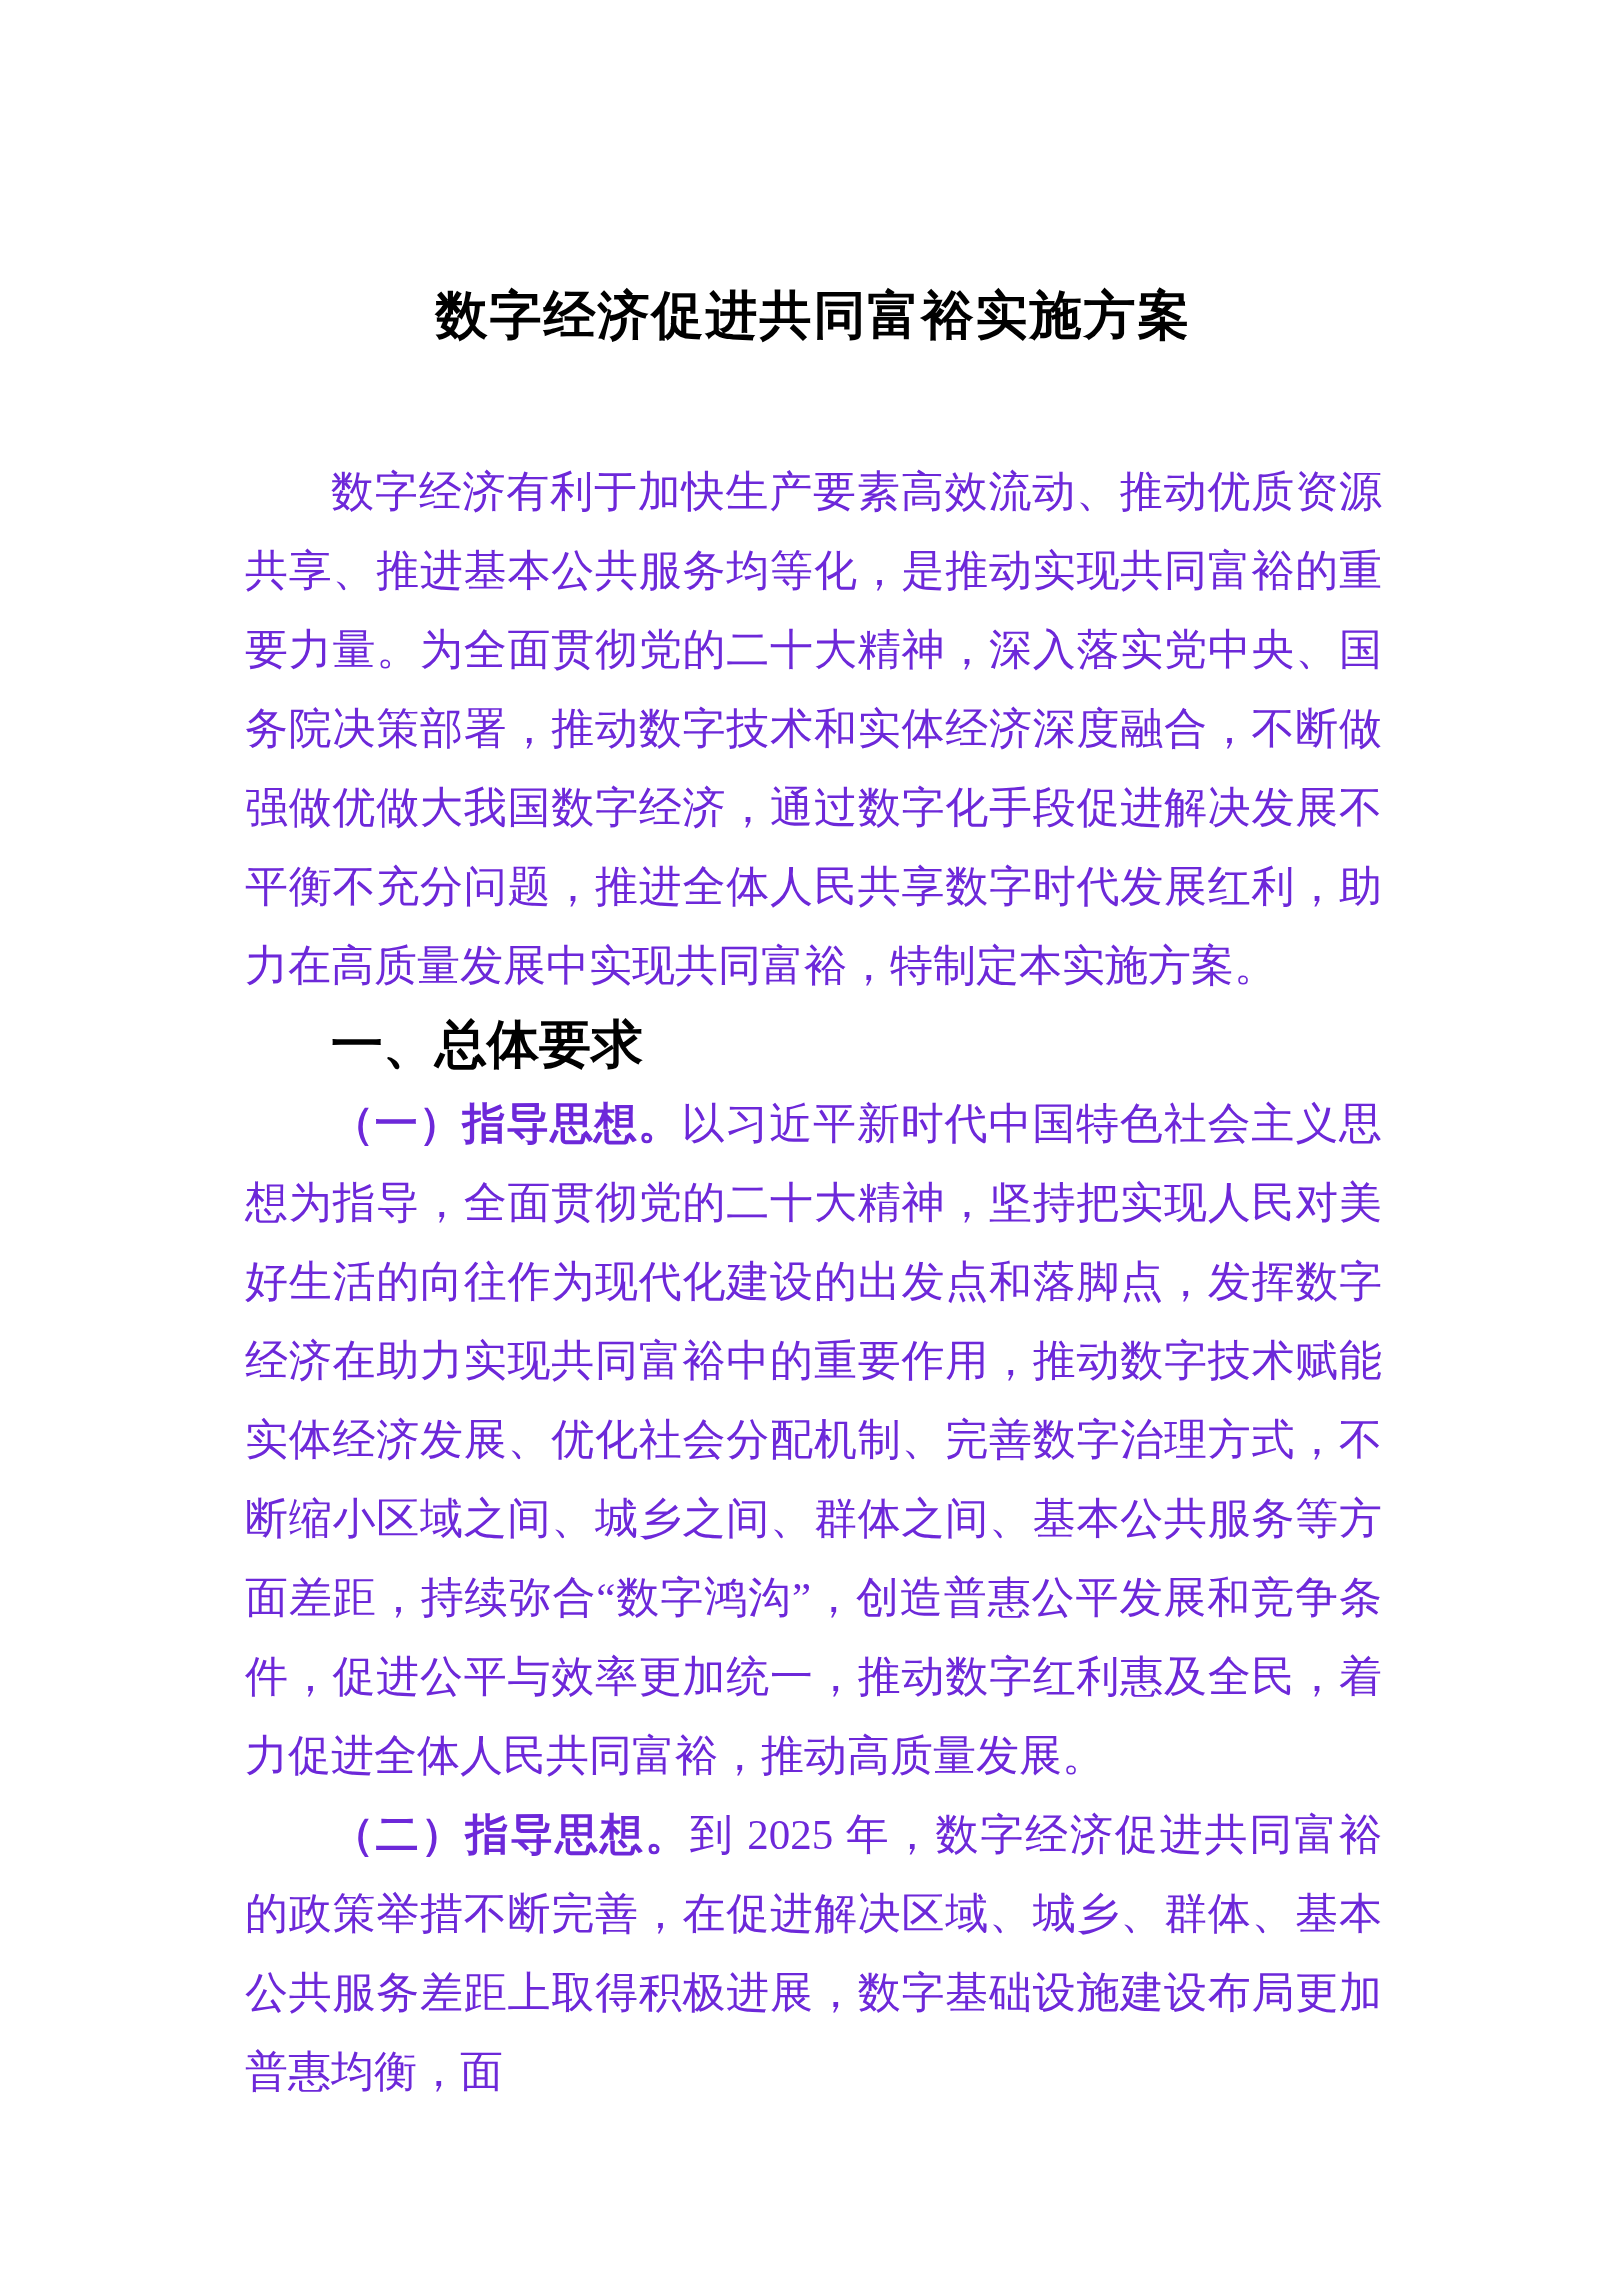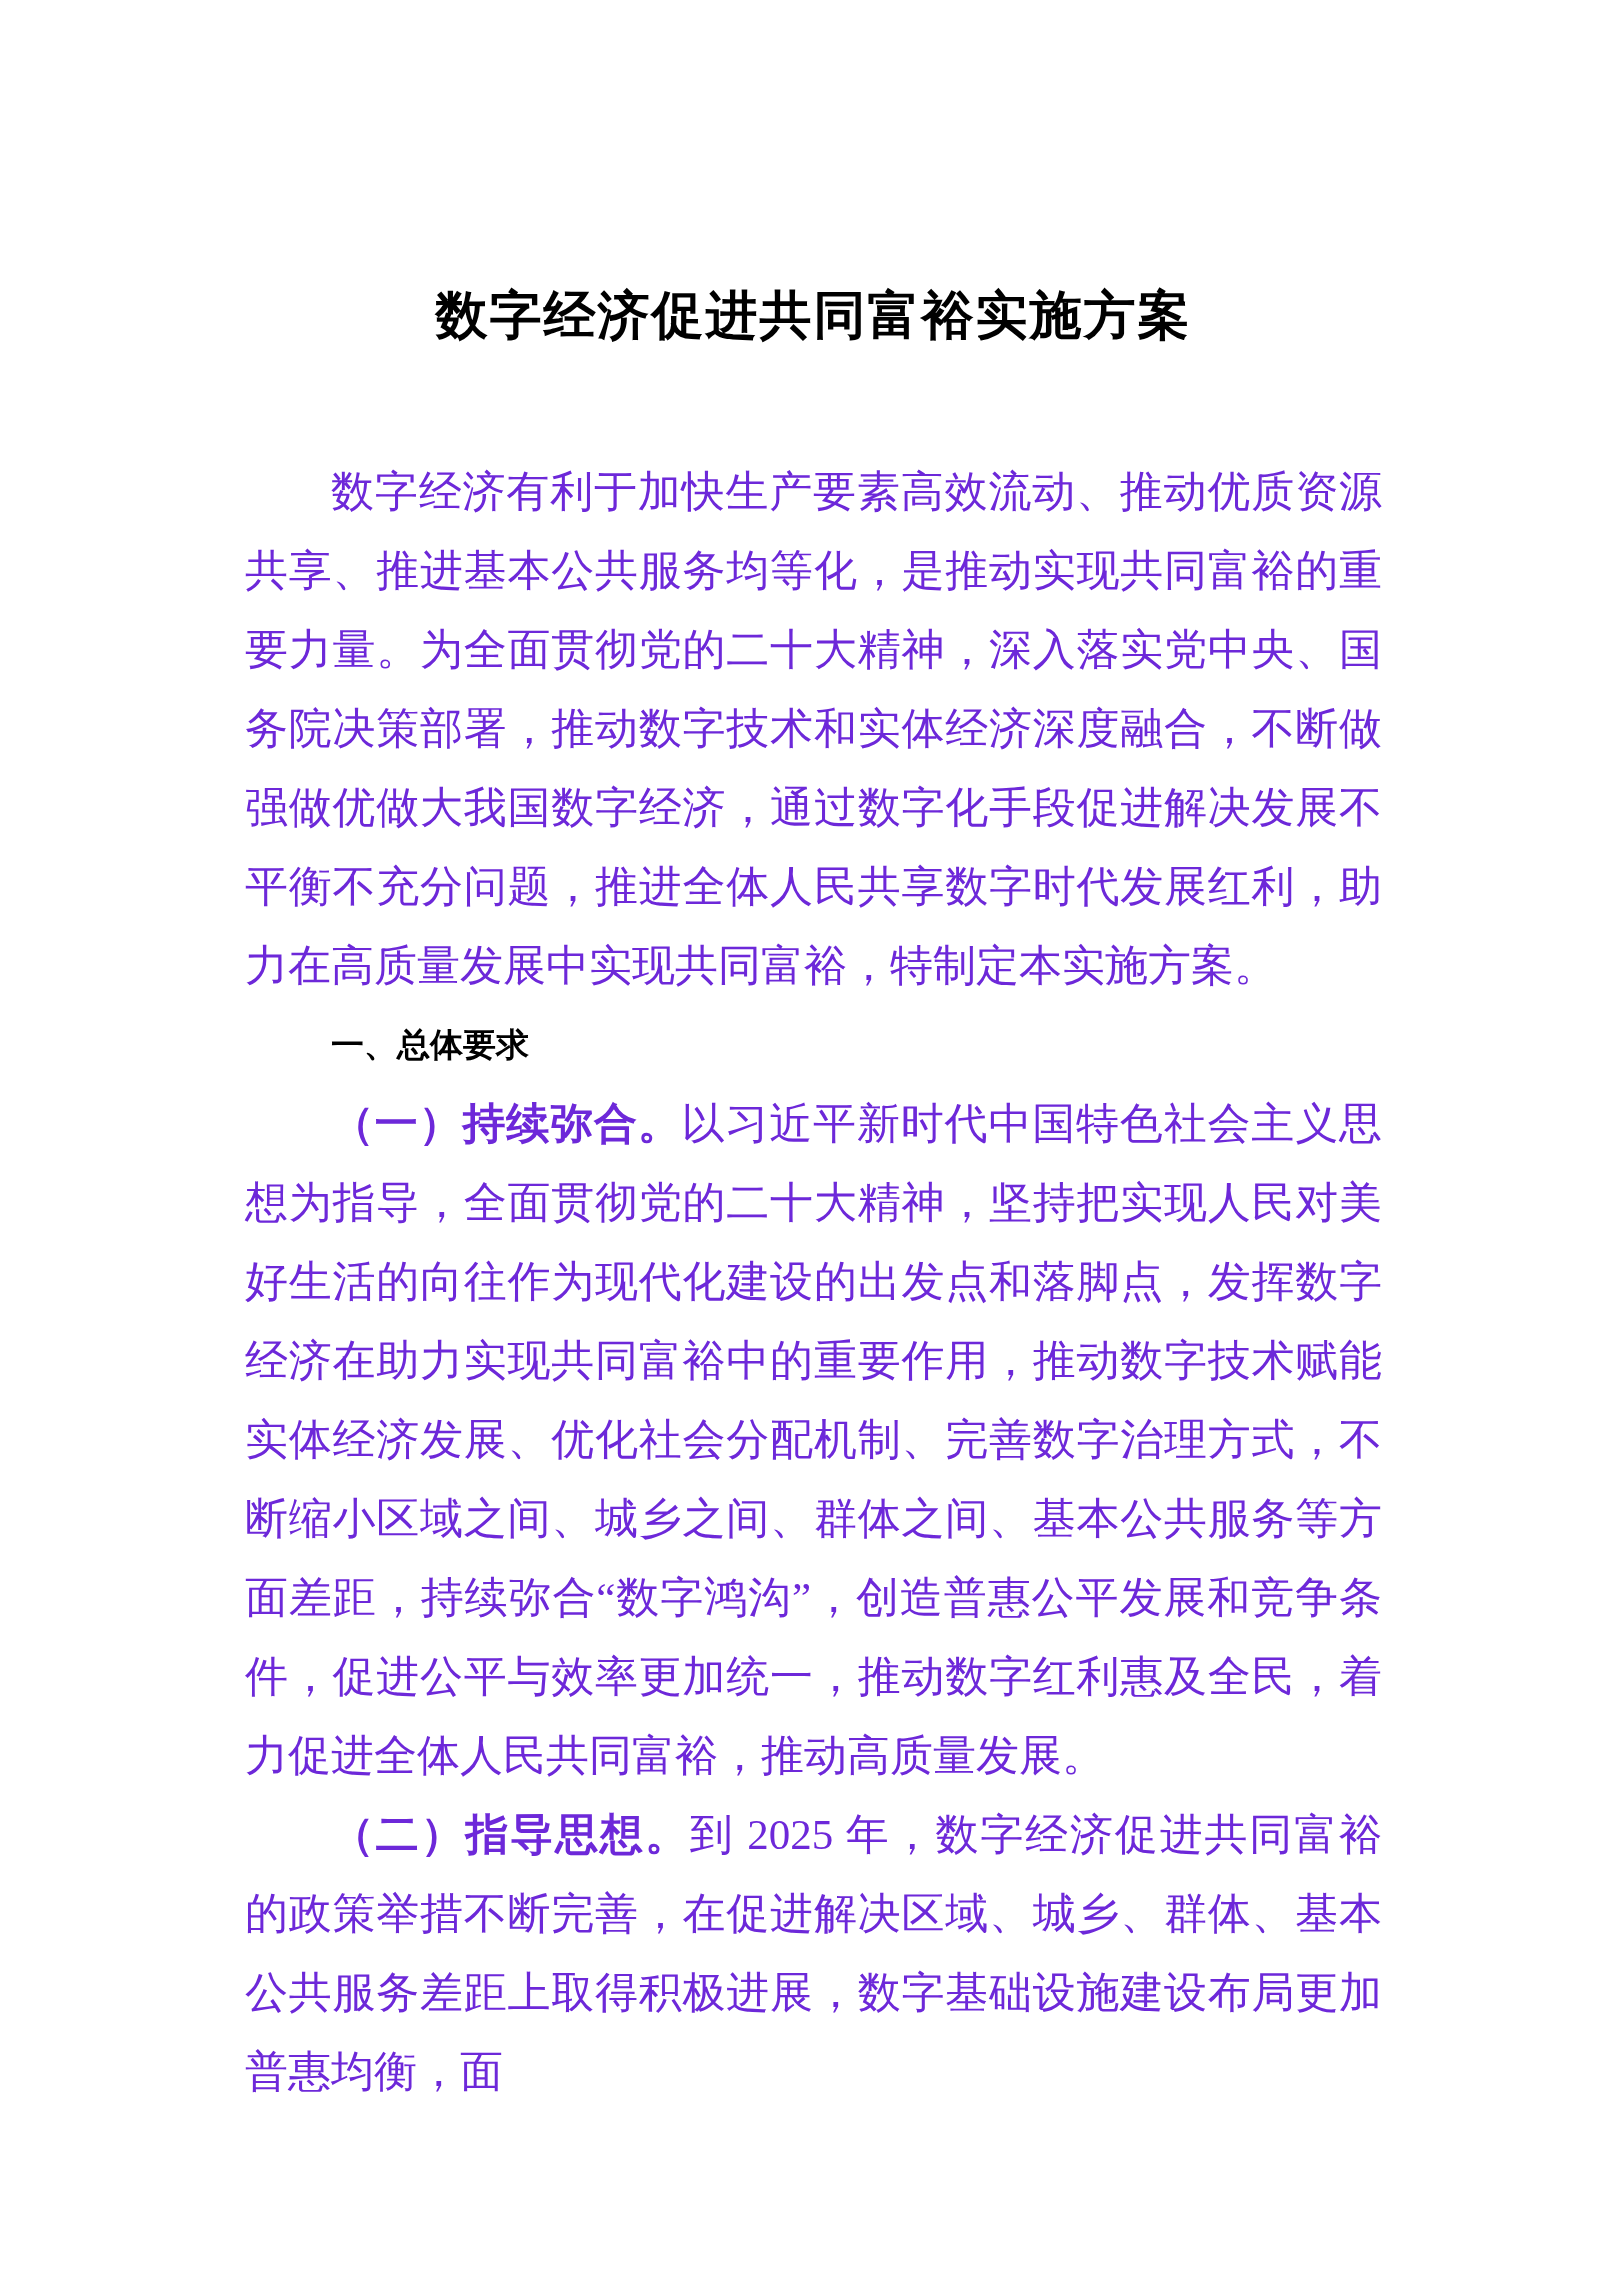--- a/index.html
+++ b/index.html
@@ -36,38 +36,38 @@
     text-align: justify;
     text-justify: inter-character;
     text-indent: 86px;
     word-break: break-all;
     color: #6d28d9;
   }
   .section-heading {
     margin: 0;
     font-family: "Liberation Sans", sans-serif;
     font-weight: bold;
-    font-size: 33px;
+    font-size: 52px;
     line-height: 79px;
     text-indent: 86px;
     color: #000000;
   }
   .para .lead {
     font-weight: bold;
   }
 </style>
 </head>
 <body>
 
 <div class="page">
   <h1 class="doc-title">数字经济促进共同富裕实施方案</h1>
 
   <div class="doc-body">
     <p class="para">数字经济有利于加快生产要素高效流动、推动优质资源共享、推进基本公共服务均等化，是推动实现共同富裕的重要力量。为全面贯彻党的二十大精神，深入落实党中央、国务院决策部署，推动数字技术和实体经济深度融合，不断做强做优做大我国数字经济，通过数字化手段促进解决发展不平衡不充分问题，推进全体人民共享数字时代发展红利，助力在高质量发展中实现共同富裕，特制定本实施方案。</p>
 
     <h2 class="section-heading">一、总体要求</h2>
 
-    <p class="para"><span class="lead">（一）持续弥合。</span><span>以习近平新时代中国特色社会主义思想为指导，全面贯彻党的二十大精神，坚持把实现人民对美好生活的向往作为现代化建设的出发点和落脚点，发挥数字经济在助力实现共同富裕中的重要作用，推动数字技术赋能实体经济发展、优化社会分配机制、完善数字治理方式，不断缩小区域之间、城乡之间、群体之间、基本公共服务等方面差距，持续弥合“数字鸿沟”，创造普惠公平发展和竞争条件，促进公平与效率更加统一，推动数字红利惠及全民，着力促进全体人民共同富裕，推动高质量发展。</span></p>
+    <p class="para"><span class="lead">（一）指导思想。</span><span>以习近平新时代中国特色社会主义思想为指导，全面贯彻党的二十大精神，坚持把实现人民对美好生活的向往作为现代化建设的出发点和落脚点，发挥数字经济在助力实现共同富裕中的重要作用，推动数字技术赋能实体经济发展、优化社会分配机制、完善数字治理方式，不断缩小区域之间、城乡之间、群体之间、基本公共服务等方面差距，持续弥合“数字鸿沟”，创造普惠公平发展和竞争条件，促进公平与效率更加统一，推动数字红利惠及全民，着力促进全体人民共同富裕，推动高质量发展。</span></p>
 
     <p class="para"><span class="lead">（二）指导思想。</span><span>到 2025 年，数字经济促进共同富裕的政策举措不断完善，在促进解决区域、城乡、群体、基本公共服务差距上取得积极进展，数字基础设施建设布局更加普惠均衡，面</span></p>
   </div>
 </div>
 
 
 </body></html>

